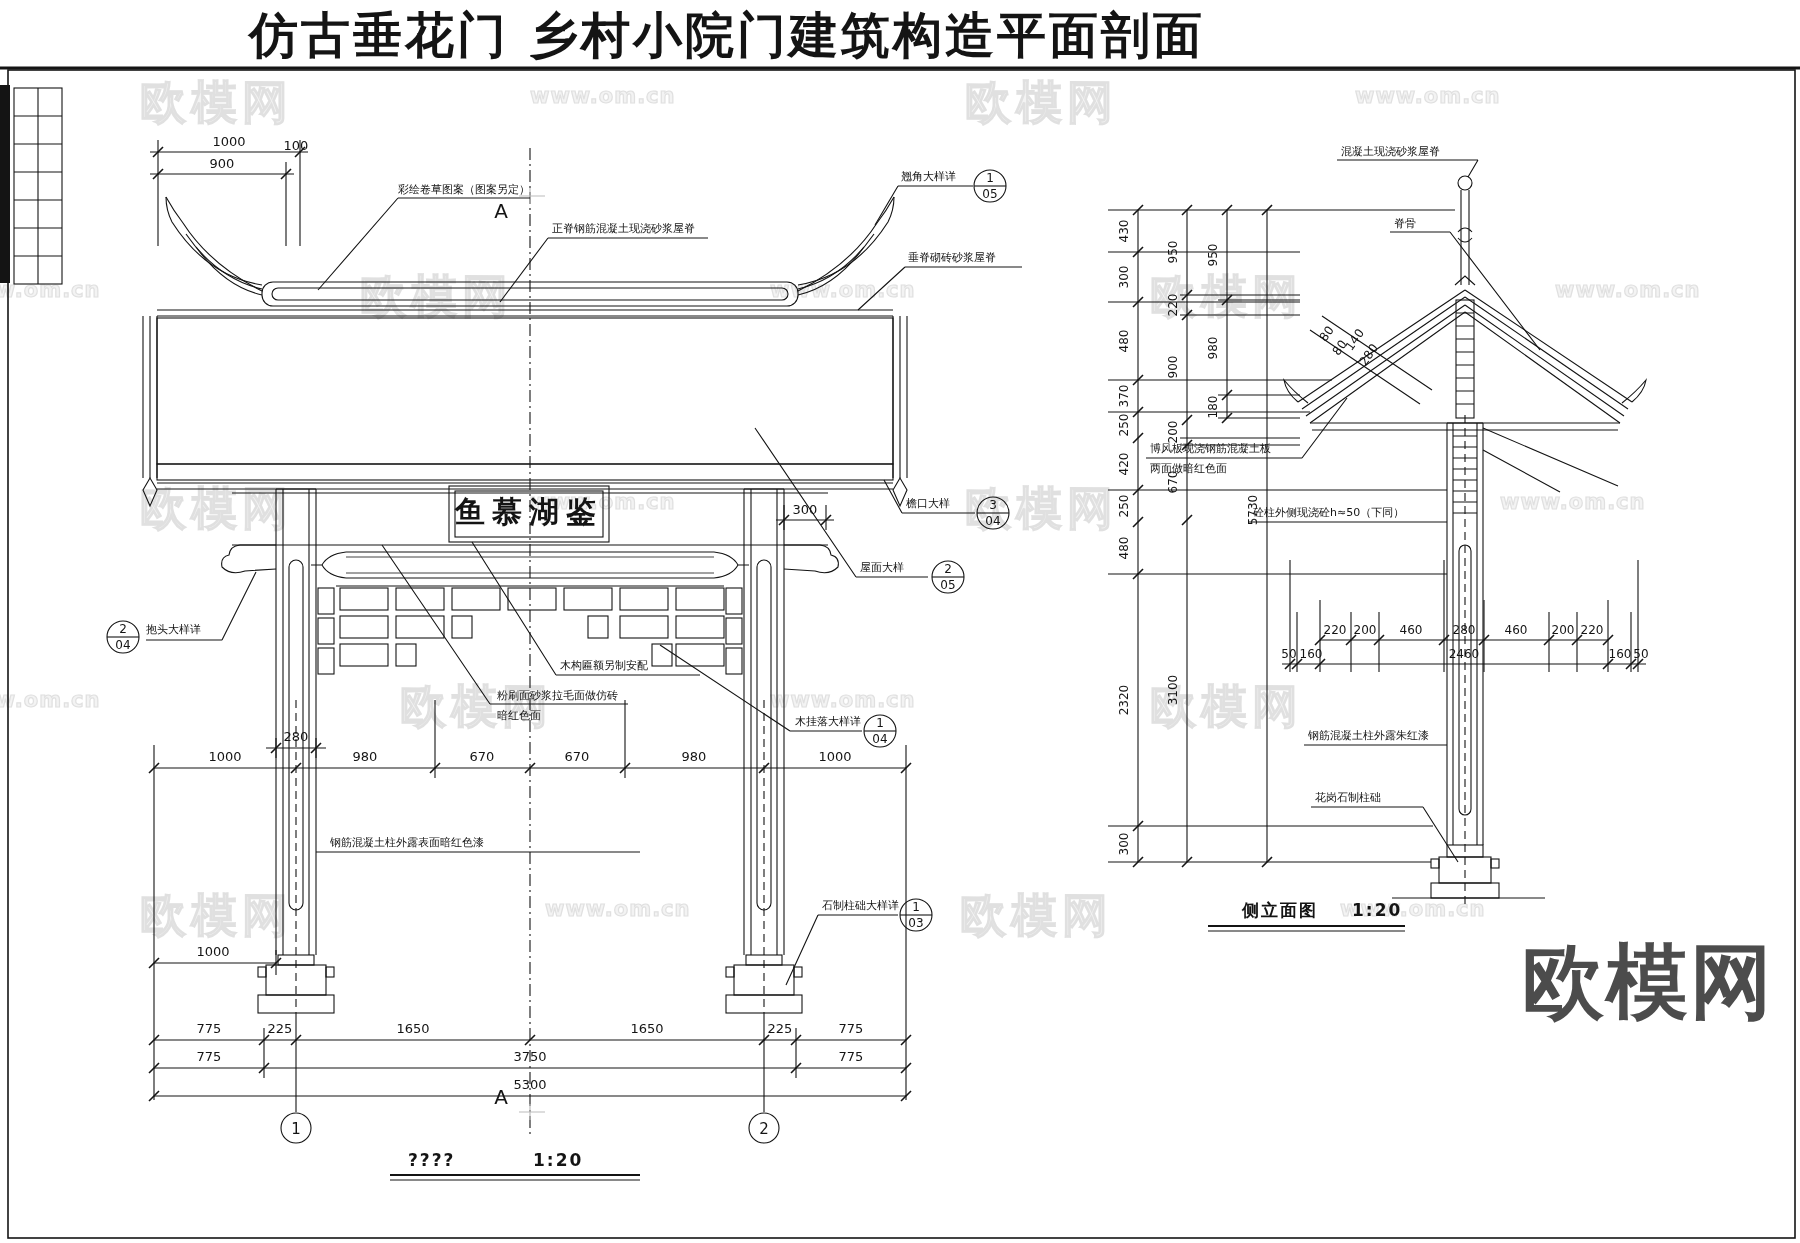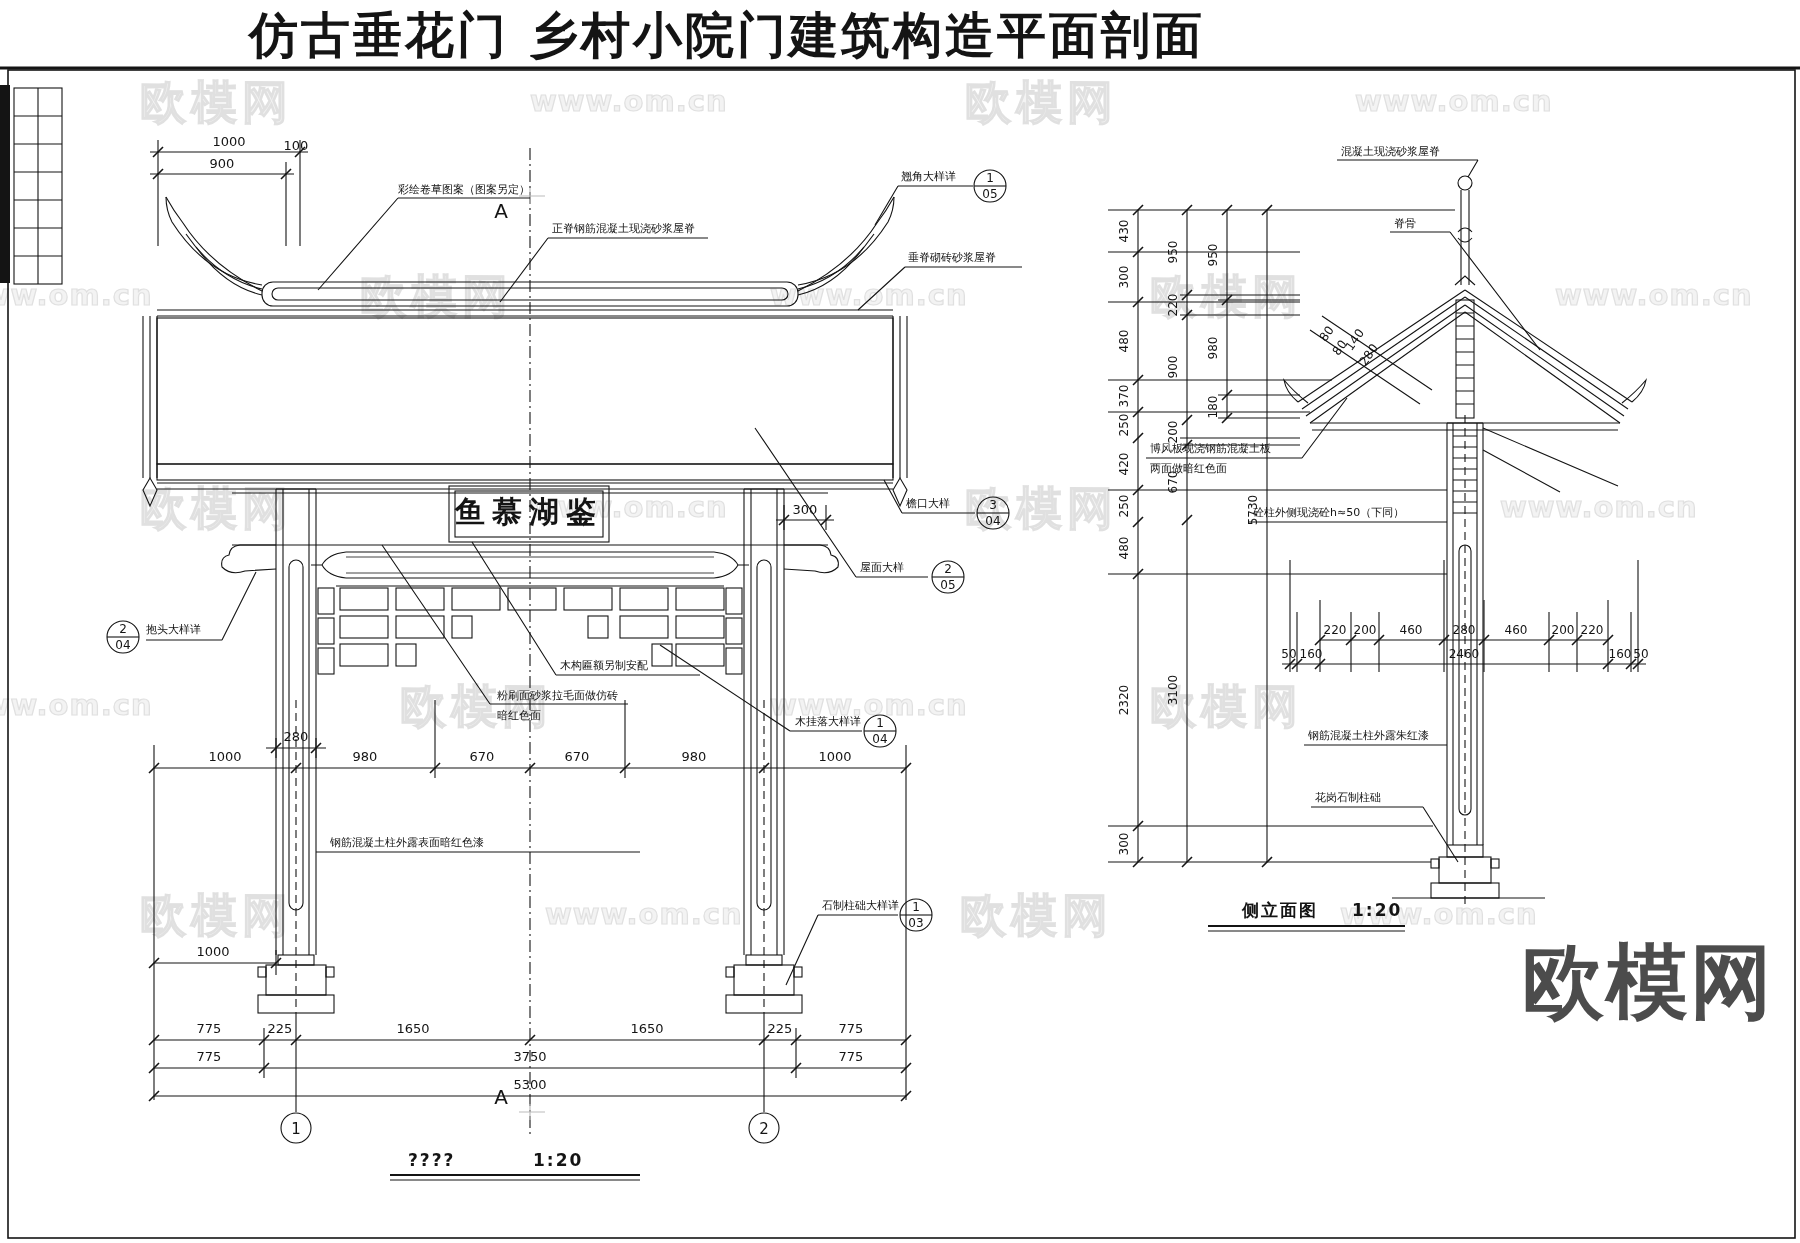--- a/index.html
+++ b/index.html
@@ -1,19 +1,19 @@
 <!DOCTYPE html>
 <html><head>
 <meta charset="utf-8">
 <style>
   html,body{margin:0;padding:0;background:#fff}
   body{width:1800px;height:1243px;position:relative;overflow:hidden;font-family:"DejaVu Sans",sans-serif}
   .wm{position:absolute;font-weight:bold;color:#f3f3f3;-webkit-text-stroke:1.2px #e0e0e0;white-space:nowrap;pointer-events:none}
   .wm-cn{font-size:46px;letter-spacing:5px}
-  .wm-url{font-size:29px;letter-spacing:1px}
+  .wm-url{font-size:21px;letter-spacing:1px}
   .wm-big{position:absolute;left:1522px;top:928px;font-size:82px;font-weight:bold;color:#4c4c4c;letter-spacing:2px;z-index:5}
   svg{position:absolute;left:0;top:0;z-index:2}
   .ln{stroke:#141414;fill:none;stroke-width:1.1}
   .lnb{stroke:#141414;fill:none;stroke-width:2}
   .lnt{stroke:#141414;fill:none;stroke-width:3}
   .blk{fill:#141414;stroke:none}
   .gray{stroke:#bcbcbc;fill:none;stroke-width:1.2}
   .dash{stroke-dasharray:12 4 2 4}
   .dash2{stroke-dasharray:8 5}
   text{fill:#141414;stroke:none}

